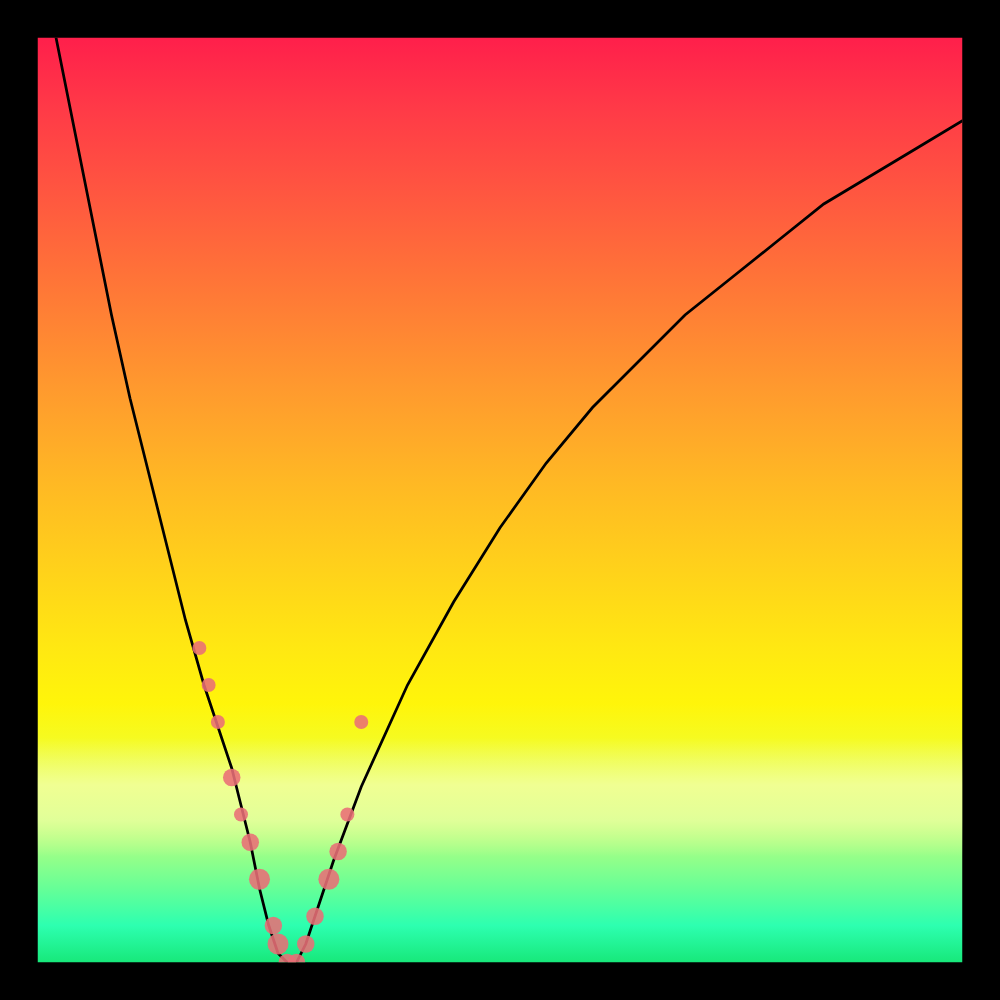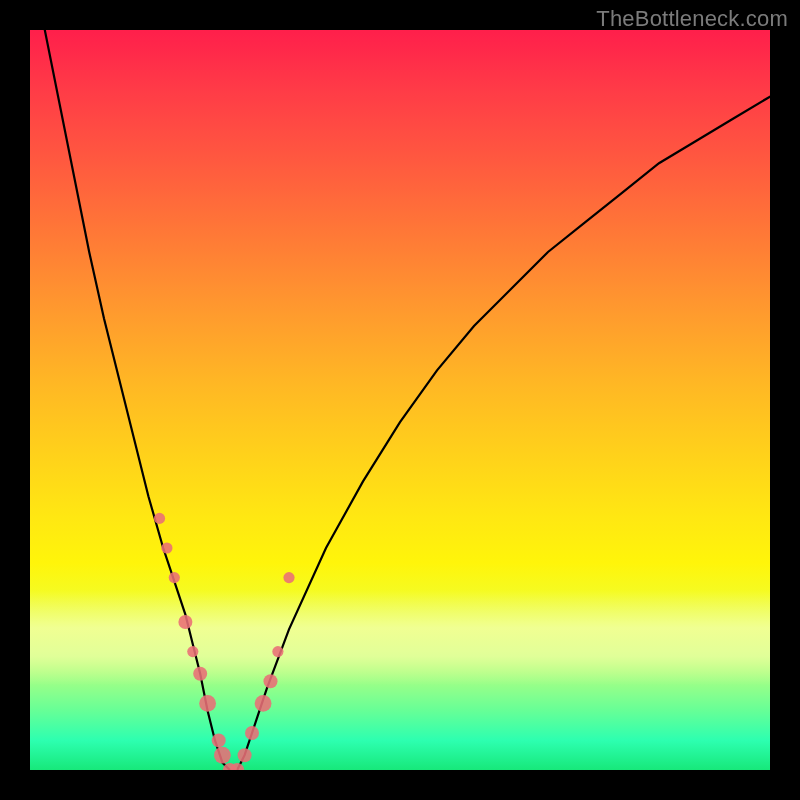--- a/index.html
+++ b/index.html
@@ -101,14 +101,13 @@
           <circle cx="207.2" cy="740.0" r="7.0" fill="#e96e76" fill-opacity="0.88"></circle>
           <circle cx="214.6" cy="725.2" r="7.0" fill="#e96e76" fill-opacity="0.88"></circle>
           <circle cx="222.0" cy="703.0" r="7.0" fill="#e96e76" fill-opacity="0.88"></circle>
           <circle cx="233.1" cy="673.4" r="8.4" fill="#e96e76" fill-opacity="0.88"></circle>
           <circle cx="240.5" cy="651.2" r="7.0" fill="#e96e76" fill-opacity="0.88"></circle>
           <circle cx="247.9" cy="621.6" r="5.6" fill="#e96e76" fill-opacity="0.88"></circle>
           <circle cx="259.0" cy="547.6" r="5.6" fill="#e96e76" fill-opacity="0.88"></circle>
         </g>
     </svg>
   </div>
-  <div class="watermark">TheBottleneck.com</div>
 </div>
 
 </body></html>

